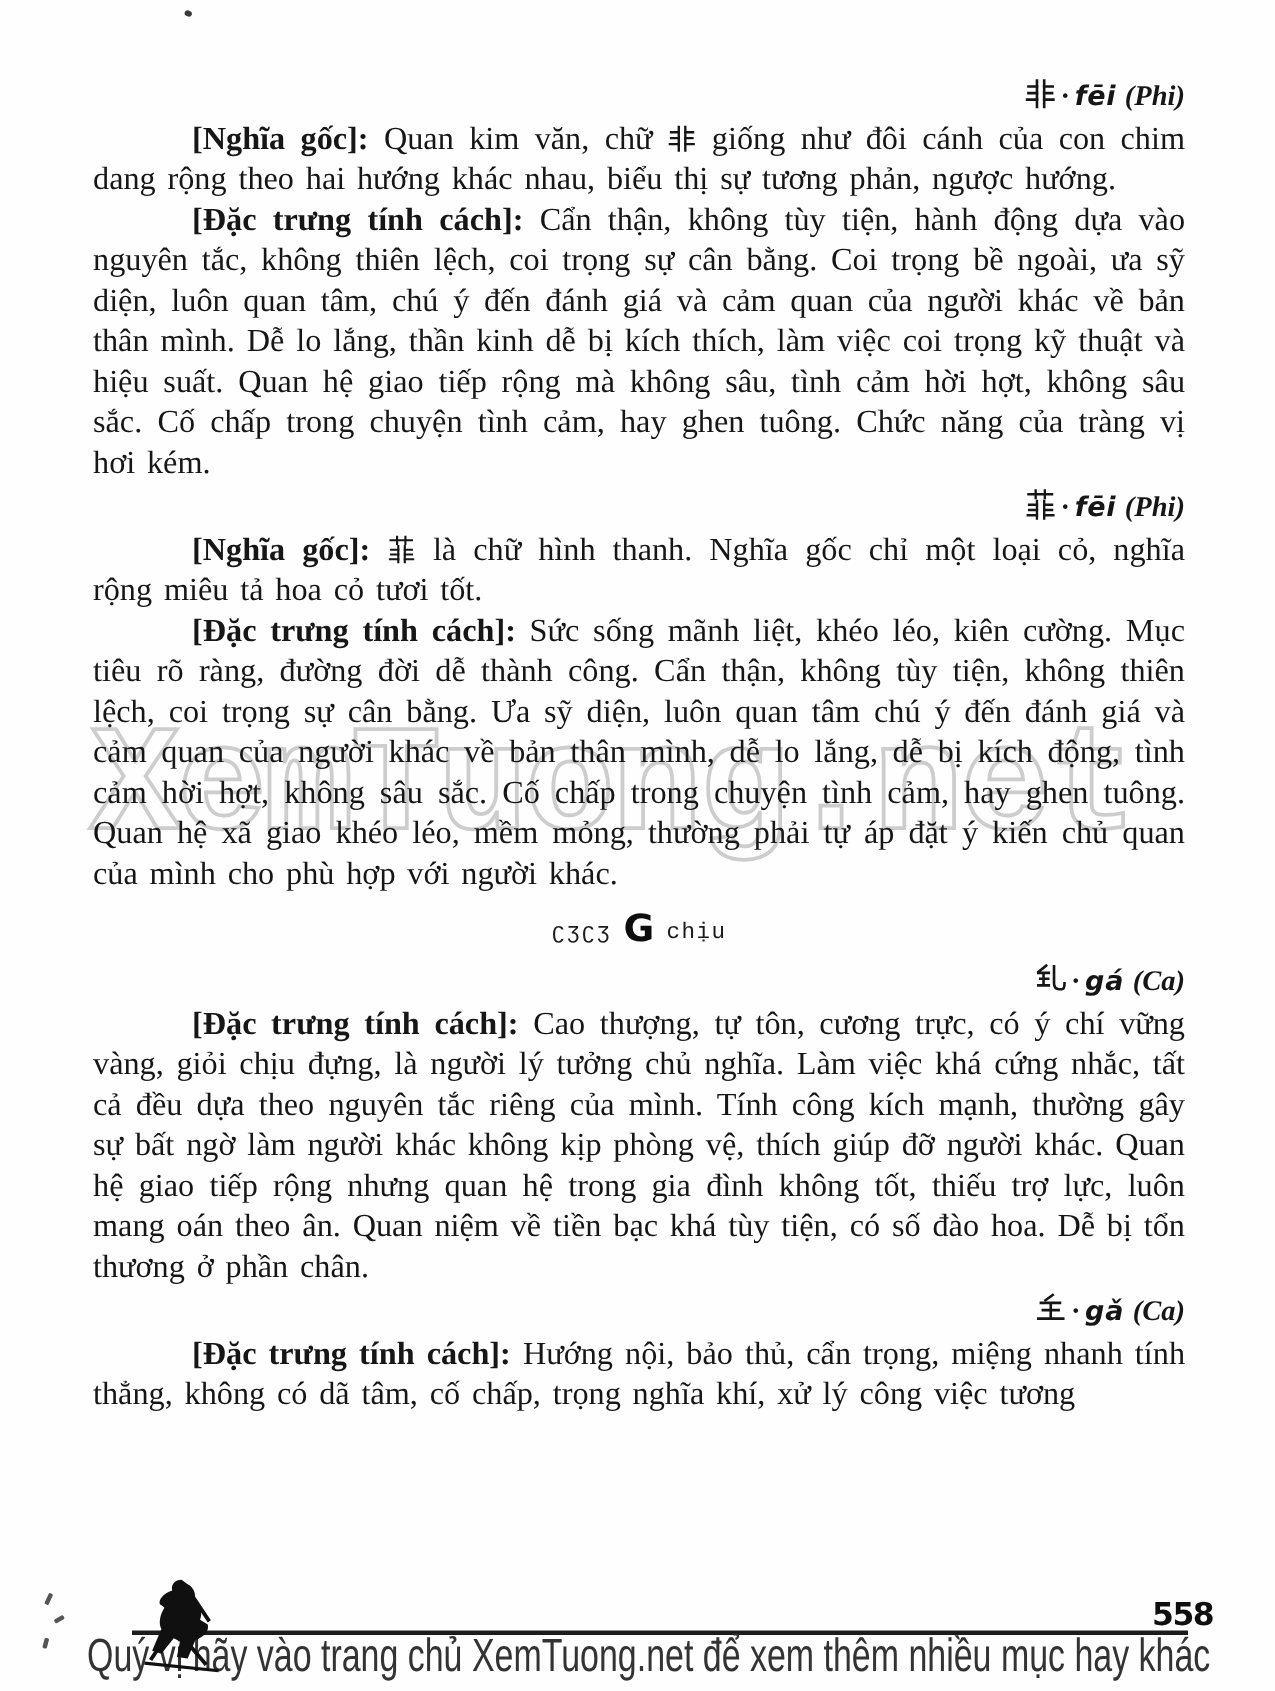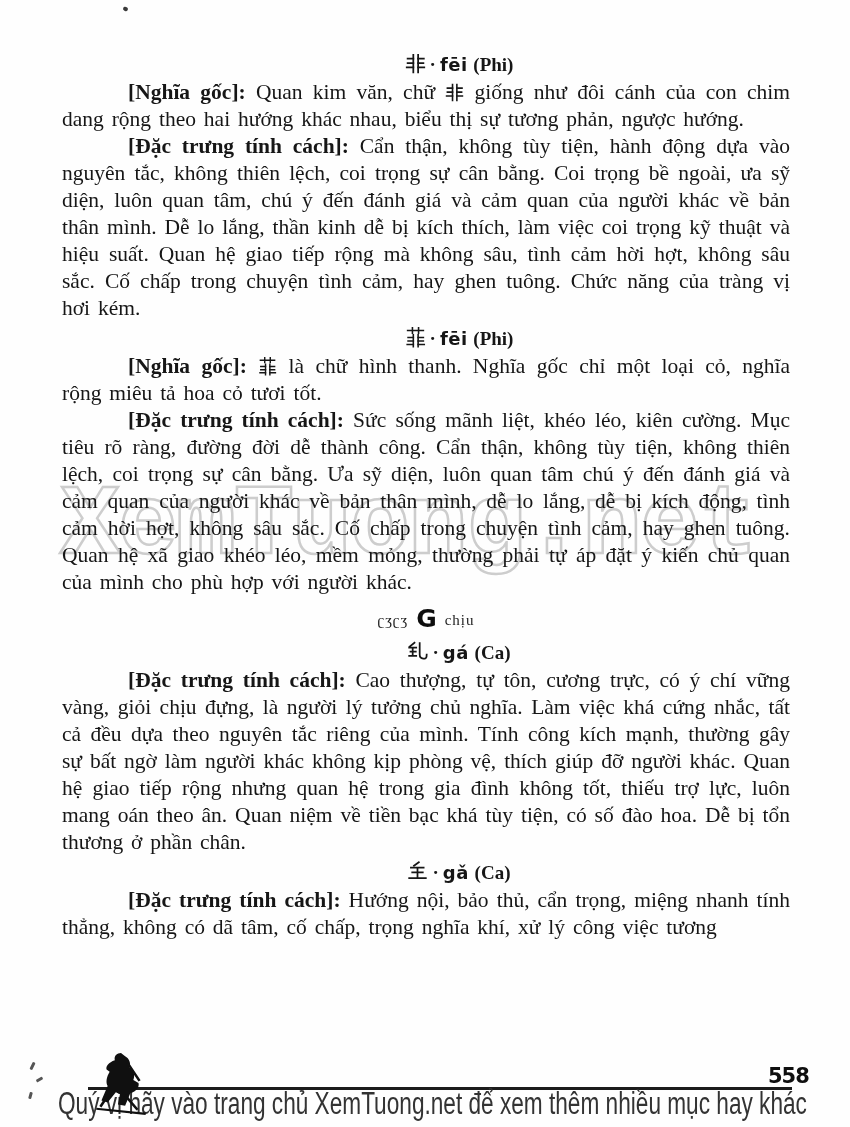--- a/index.html
+++ b/index.html
@@ -20,40 +20,40 @@
   }
 
   
   .content{
     position:absolute;left:62px;top:48px;width:728px;height:1012px;z-index:1;
     color:#161616;font-size:21.5px;line-height:27px;
     text-align:justify;word-spacing:2.5px;overflow:hidden;
   }
   .entry-heading{
     margin:3px 0 1px 0;padding-left:66px;font-size:19px;font-weight:bold;
-    text-align:center;word-spacing:1px;
+    text-align:right;word-spacing:1px;font-style:italic;
   }
   .entry-heading .pinyin{
     font-family:"DejaVu Sans","Liberation Sans",sans-serif;
     font-weight:bold;font-size:18px;letter-spacing:.5px;
   }
   .entry-heading .sep{padding:0 4px;font-weight:bold;}
   .sect{margin:0;text-indent:66px;}
   .sect .label{font-weight:bold;}
   .hanzi{
     display:inline-block;width:21px;height:21px;vertical-align:-3px;
   }
   .hanzi.small{width:19px;height:19px;vertical-align:-2.5px;}
 
   
   .divider{
     margin:8px 0 4px 0;text-align:center;text-indent:0;line-height:30px;
   }
   .divider .orn{
-    font-family:Liberation Serif, serif;font-size:15px;color:#1b1b1b;
+    font-family:Liberation Mono, monospace;font-size:15px;color:#1b1b1b;
     letter-spacing:1px;vertical-align:2px;margin-top:15px;
   }
   .divider .g-letter{
     font-family:"DejaVu Sans","Liberation Sans",sans-serif;
     font-weight:bold;font-size:25px;color:#0d0d0d;padding:0 8px;
   }
 
   
   .footer-rule{
     position:absolute;left:88px;top:1087px;width:704px;height:3px;

